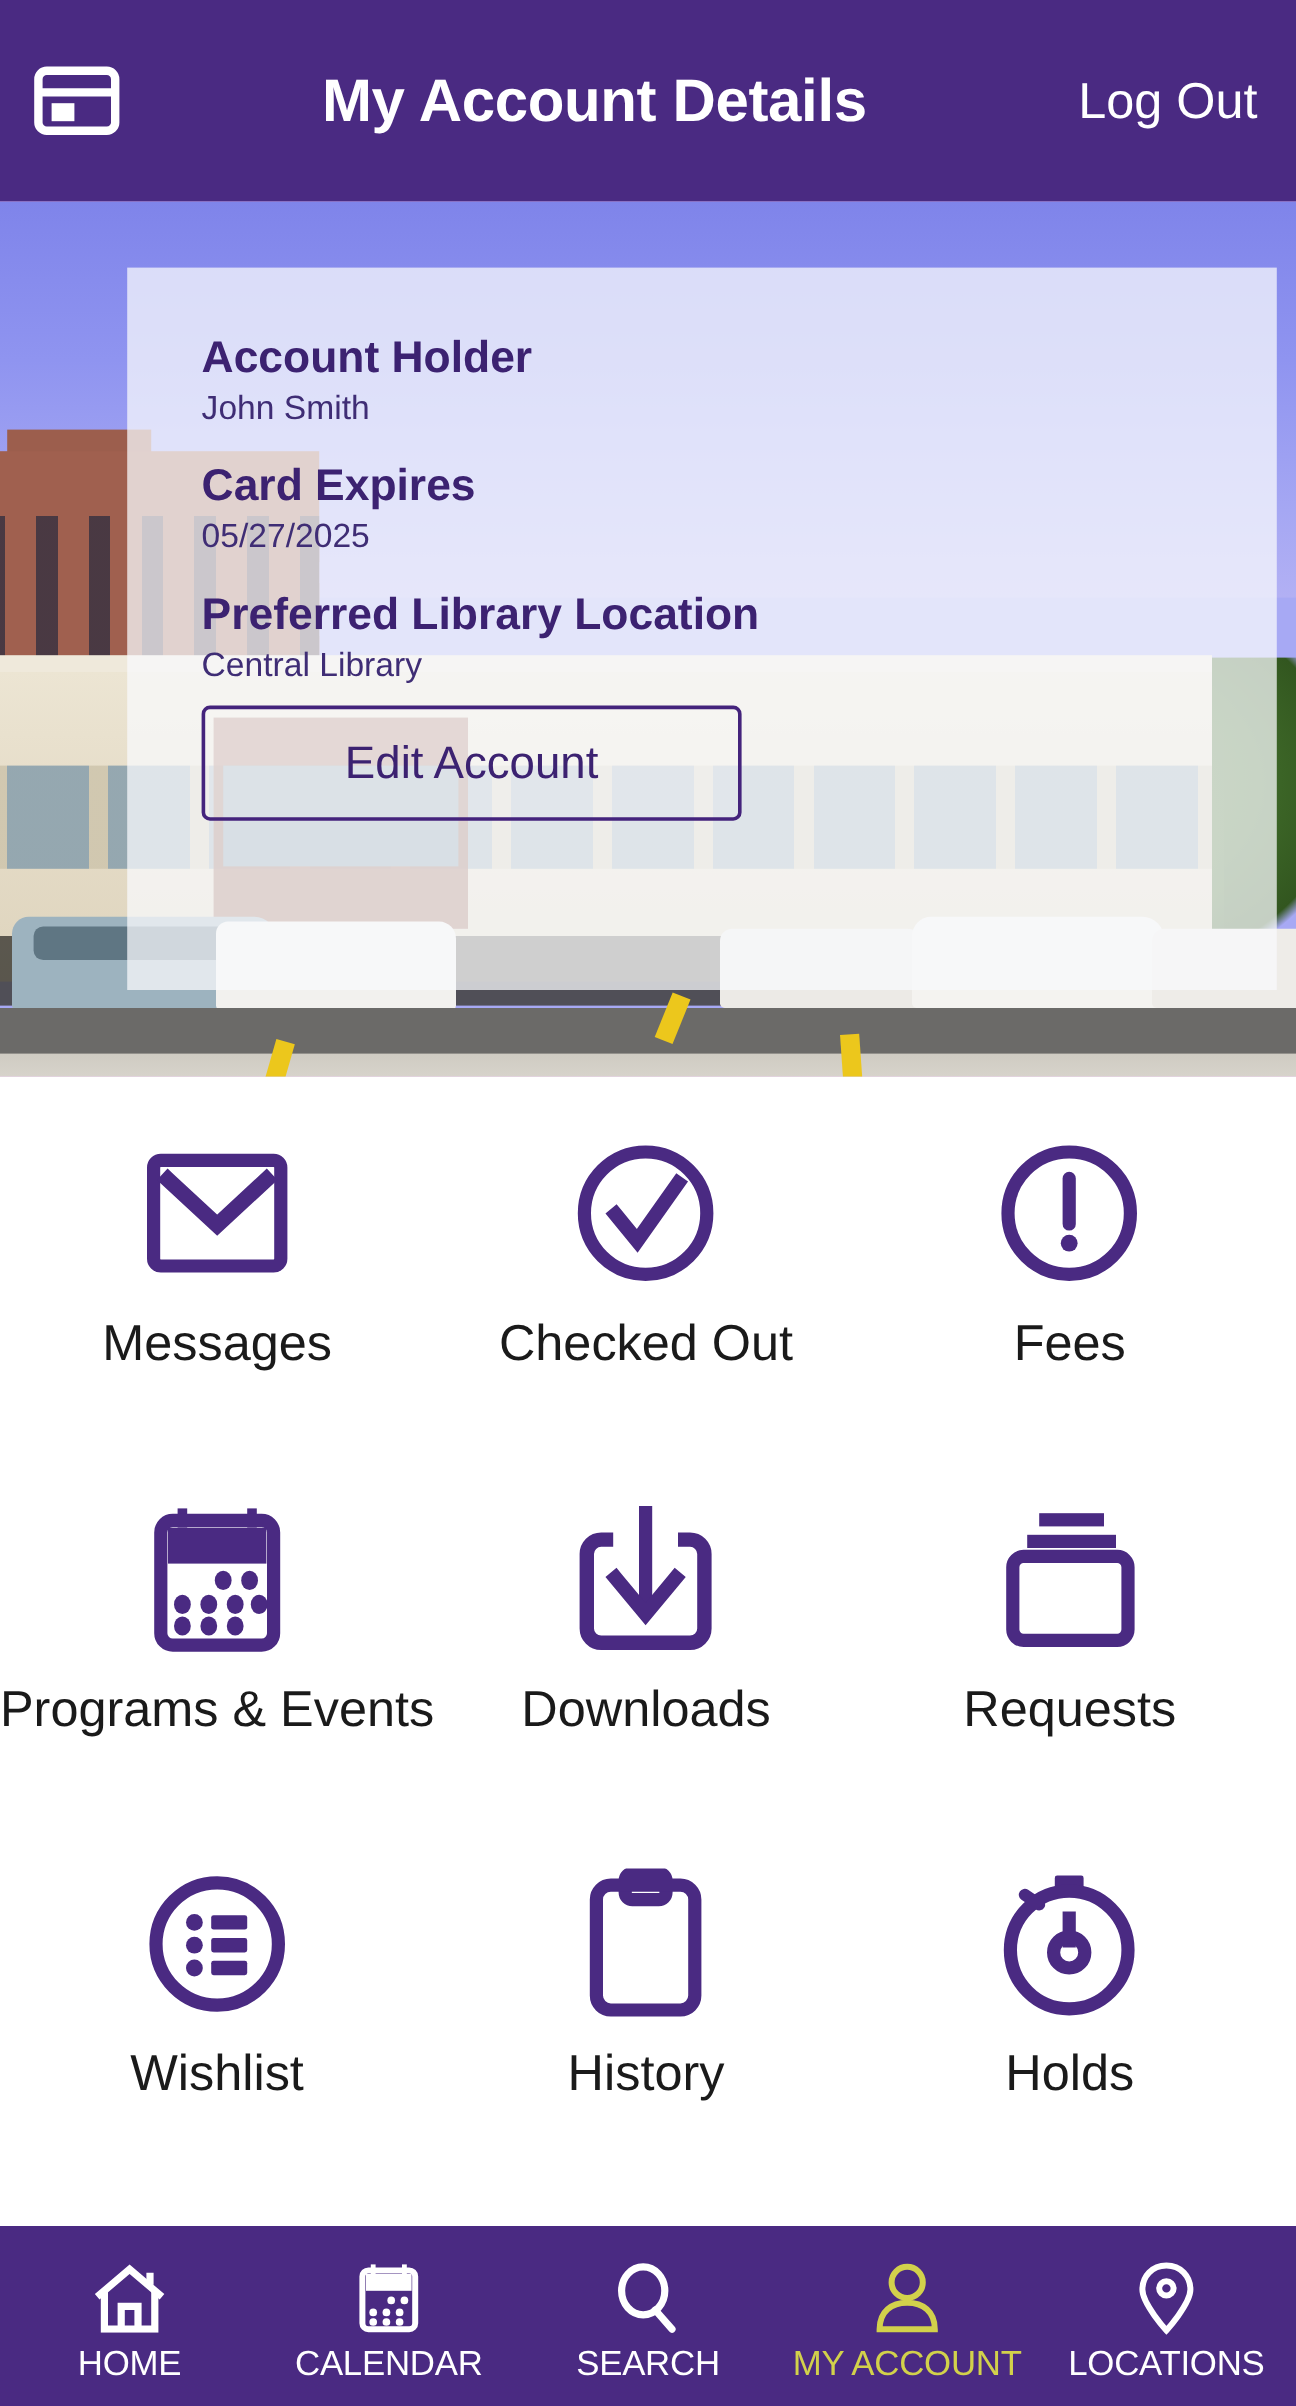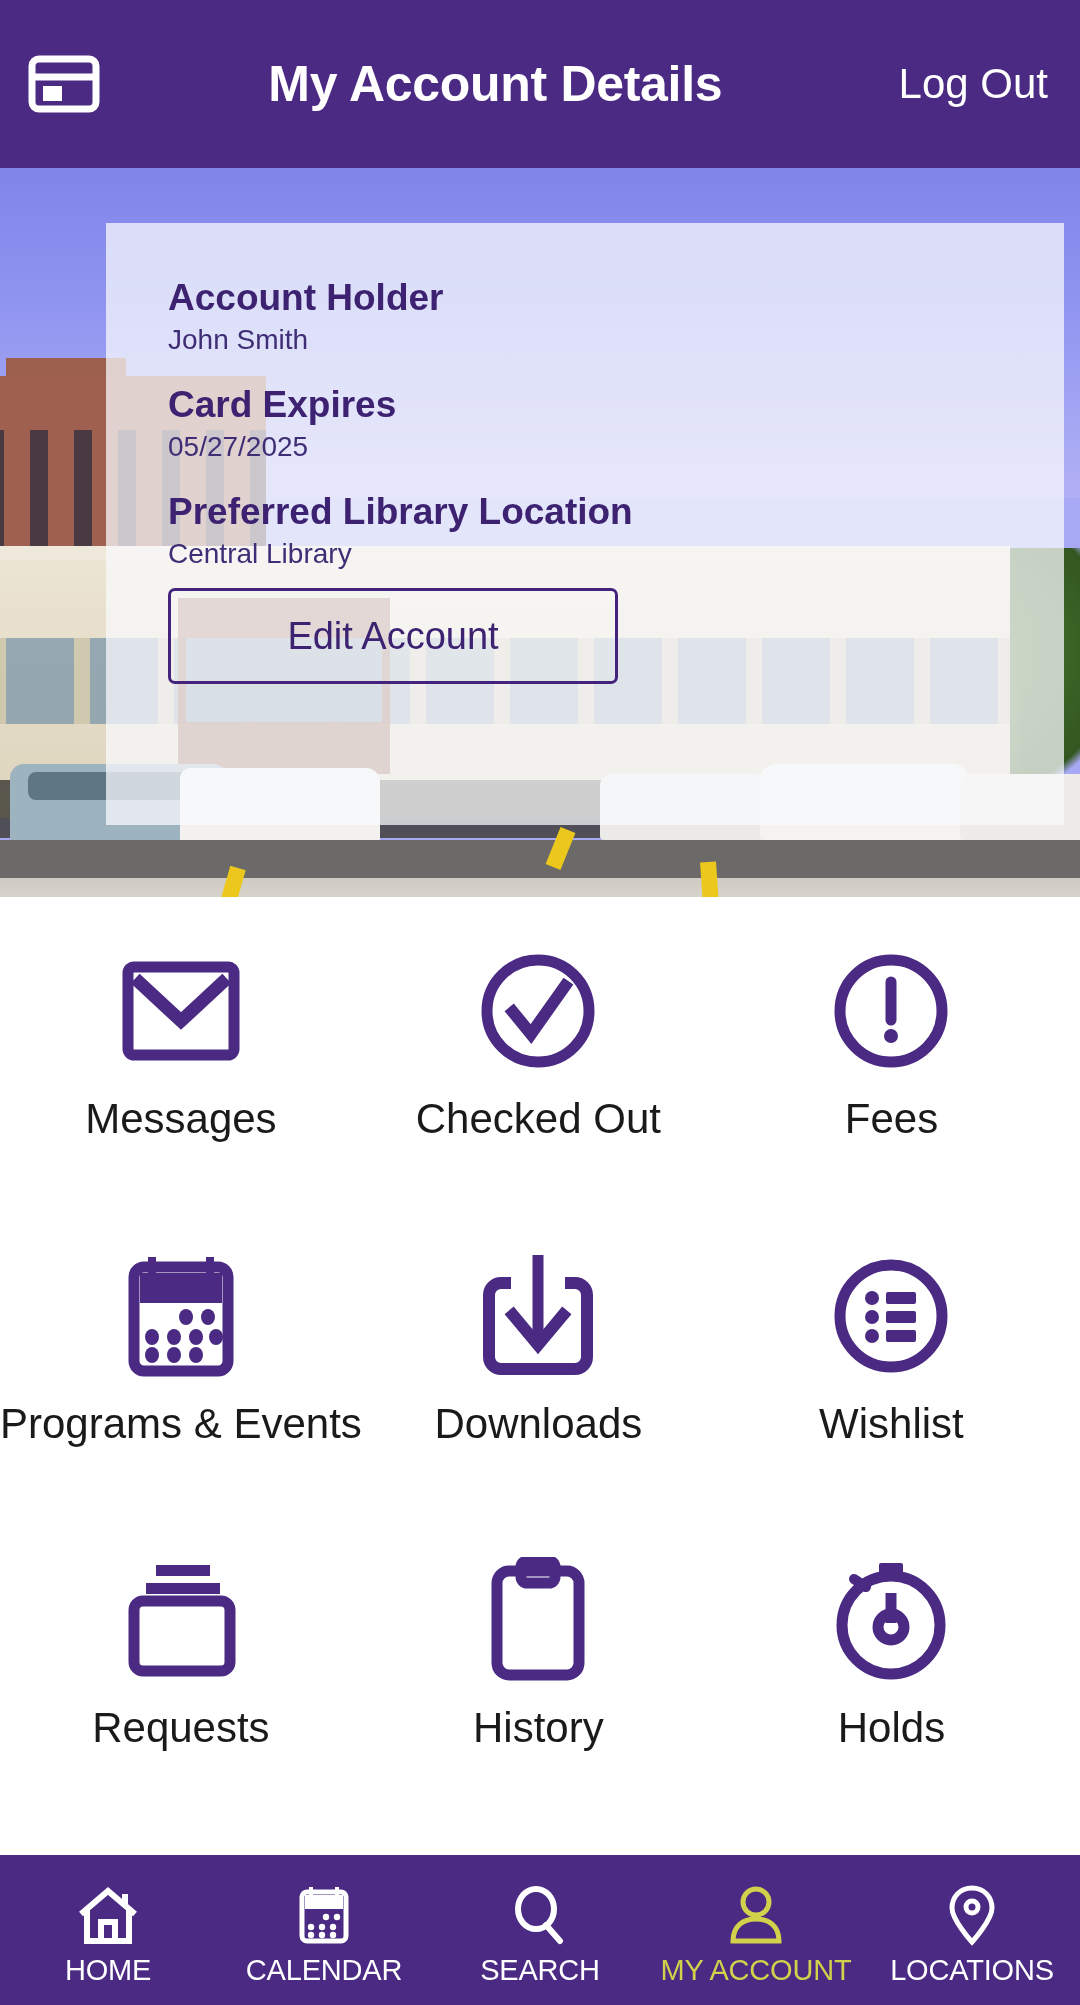--- a/index.html
+++ b/index.html
@@ -375,44 +375,44 @@
           <path d="M34 30 H24 a12 12 0 0 0 -12 12 V104 a12 12 0 0 0 12 12 H98 a12 12 0 0 0 12 -12 V42 a12 12 0 0 0 -12 -12 H88" fill="none" stroke="#4a2a82" stroke-width="12" stroke-linecap="butt"></path>
           <line x1="61" y1="2" x2="61" y2="88" stroke="#4a2a82" stroke-width="11"></line>
           <polyline points="36,62 61,92 86,62" fill="none" stroke="#4a2a82" stroke-width="12" stroke-linejoin="miter" stroke-linecap="square"></polyline>
         </svg>
       </div>
       <div class="tile-label">Downloads</div>
     </div>
 
     <div class="tile">
       <div class="tile-icon">
+        <svg width="122" height="126" viewBox="0 0 122 126" aria-hidden="true">
+          <rect x="36" y="8" width="54" height="11" fill="#4a2a82"></rect>
+          <rect x="26" y="26" width="74" height="11" fill="#4a2a82"></rect>
+          <rect x="14" y="44" width="96" height="70" rx="9" ry="9" fill="none" stroke="#4a2a82" stroke-width="11"></rect>
+        </svg>
+      </div>
+      <div class="tile-label">Requests</div>
+    </div>
+
+    <div class="tile">
+      <div class="tile-icon">
         <svg width="122" height="122" viewBox="0 0 122 122" aria-hidden="true">
           <circle cx="61" cy="61" r="51" fill="none" stroke="#4a2a82" stroke-width="11"></circle>
           <g fill="#4a2a82">
             <circle cx="42" cy="43" r="7"></circle>
               <rect x="56" y="37" width="30" height="12" rx="2"></rect>
             <circle cx="42" cy="62" r="7"></circle>
               <rect x="56" y="56" width="30" height="12" rx="2"></rect>
             <circle cx="42" cy="81" r="7"></circle>
               <rect x="56" y="75" width="30" height="12" rx="2"></rect>
           </g>
         </svg>
       </div>
       <div class="tile-label">Wishlist</div>
-    </div>
-
-    <div class="tile">
-      <div class="tile-icon">
-        <svg width="122" height="126" viewBox="0 0 122 126" aria-hidden="true">
-          <rect x="36" y="8" width="54" height="11" fill="#4a2a82"></rect>
-          <rect x="26" y="26" width="74" height="11" fill="#4a2a82"></rect>
-          <rect x="14" y="44" width="96" height="70" rx="9" ry="9" fill="none" stroke="#4a2a82" stroke-width="11"></rect>
-        </svg>
-      </div>
-      <div class="tile-label">Requests</div>
     </div>
 
     <div class="tile">
       <div class="tile-icon">
         <svg width="122" height="126" viewBox="0 0 122 126" aria-hidden="true">
           <rect x="44" y="4" width="34" height="22" rx="6" ry="6" fill="none" stroke="#4a2a82" stroke-width="11"></rect>
           <rect x="20" y="14" width="82" height="104" rx="12" ry="12" fill="none" stroke="#4a2a82" stroke-width="11"></rect>
         </svg>
       </div>
       <div class="tile-label">History</div>

